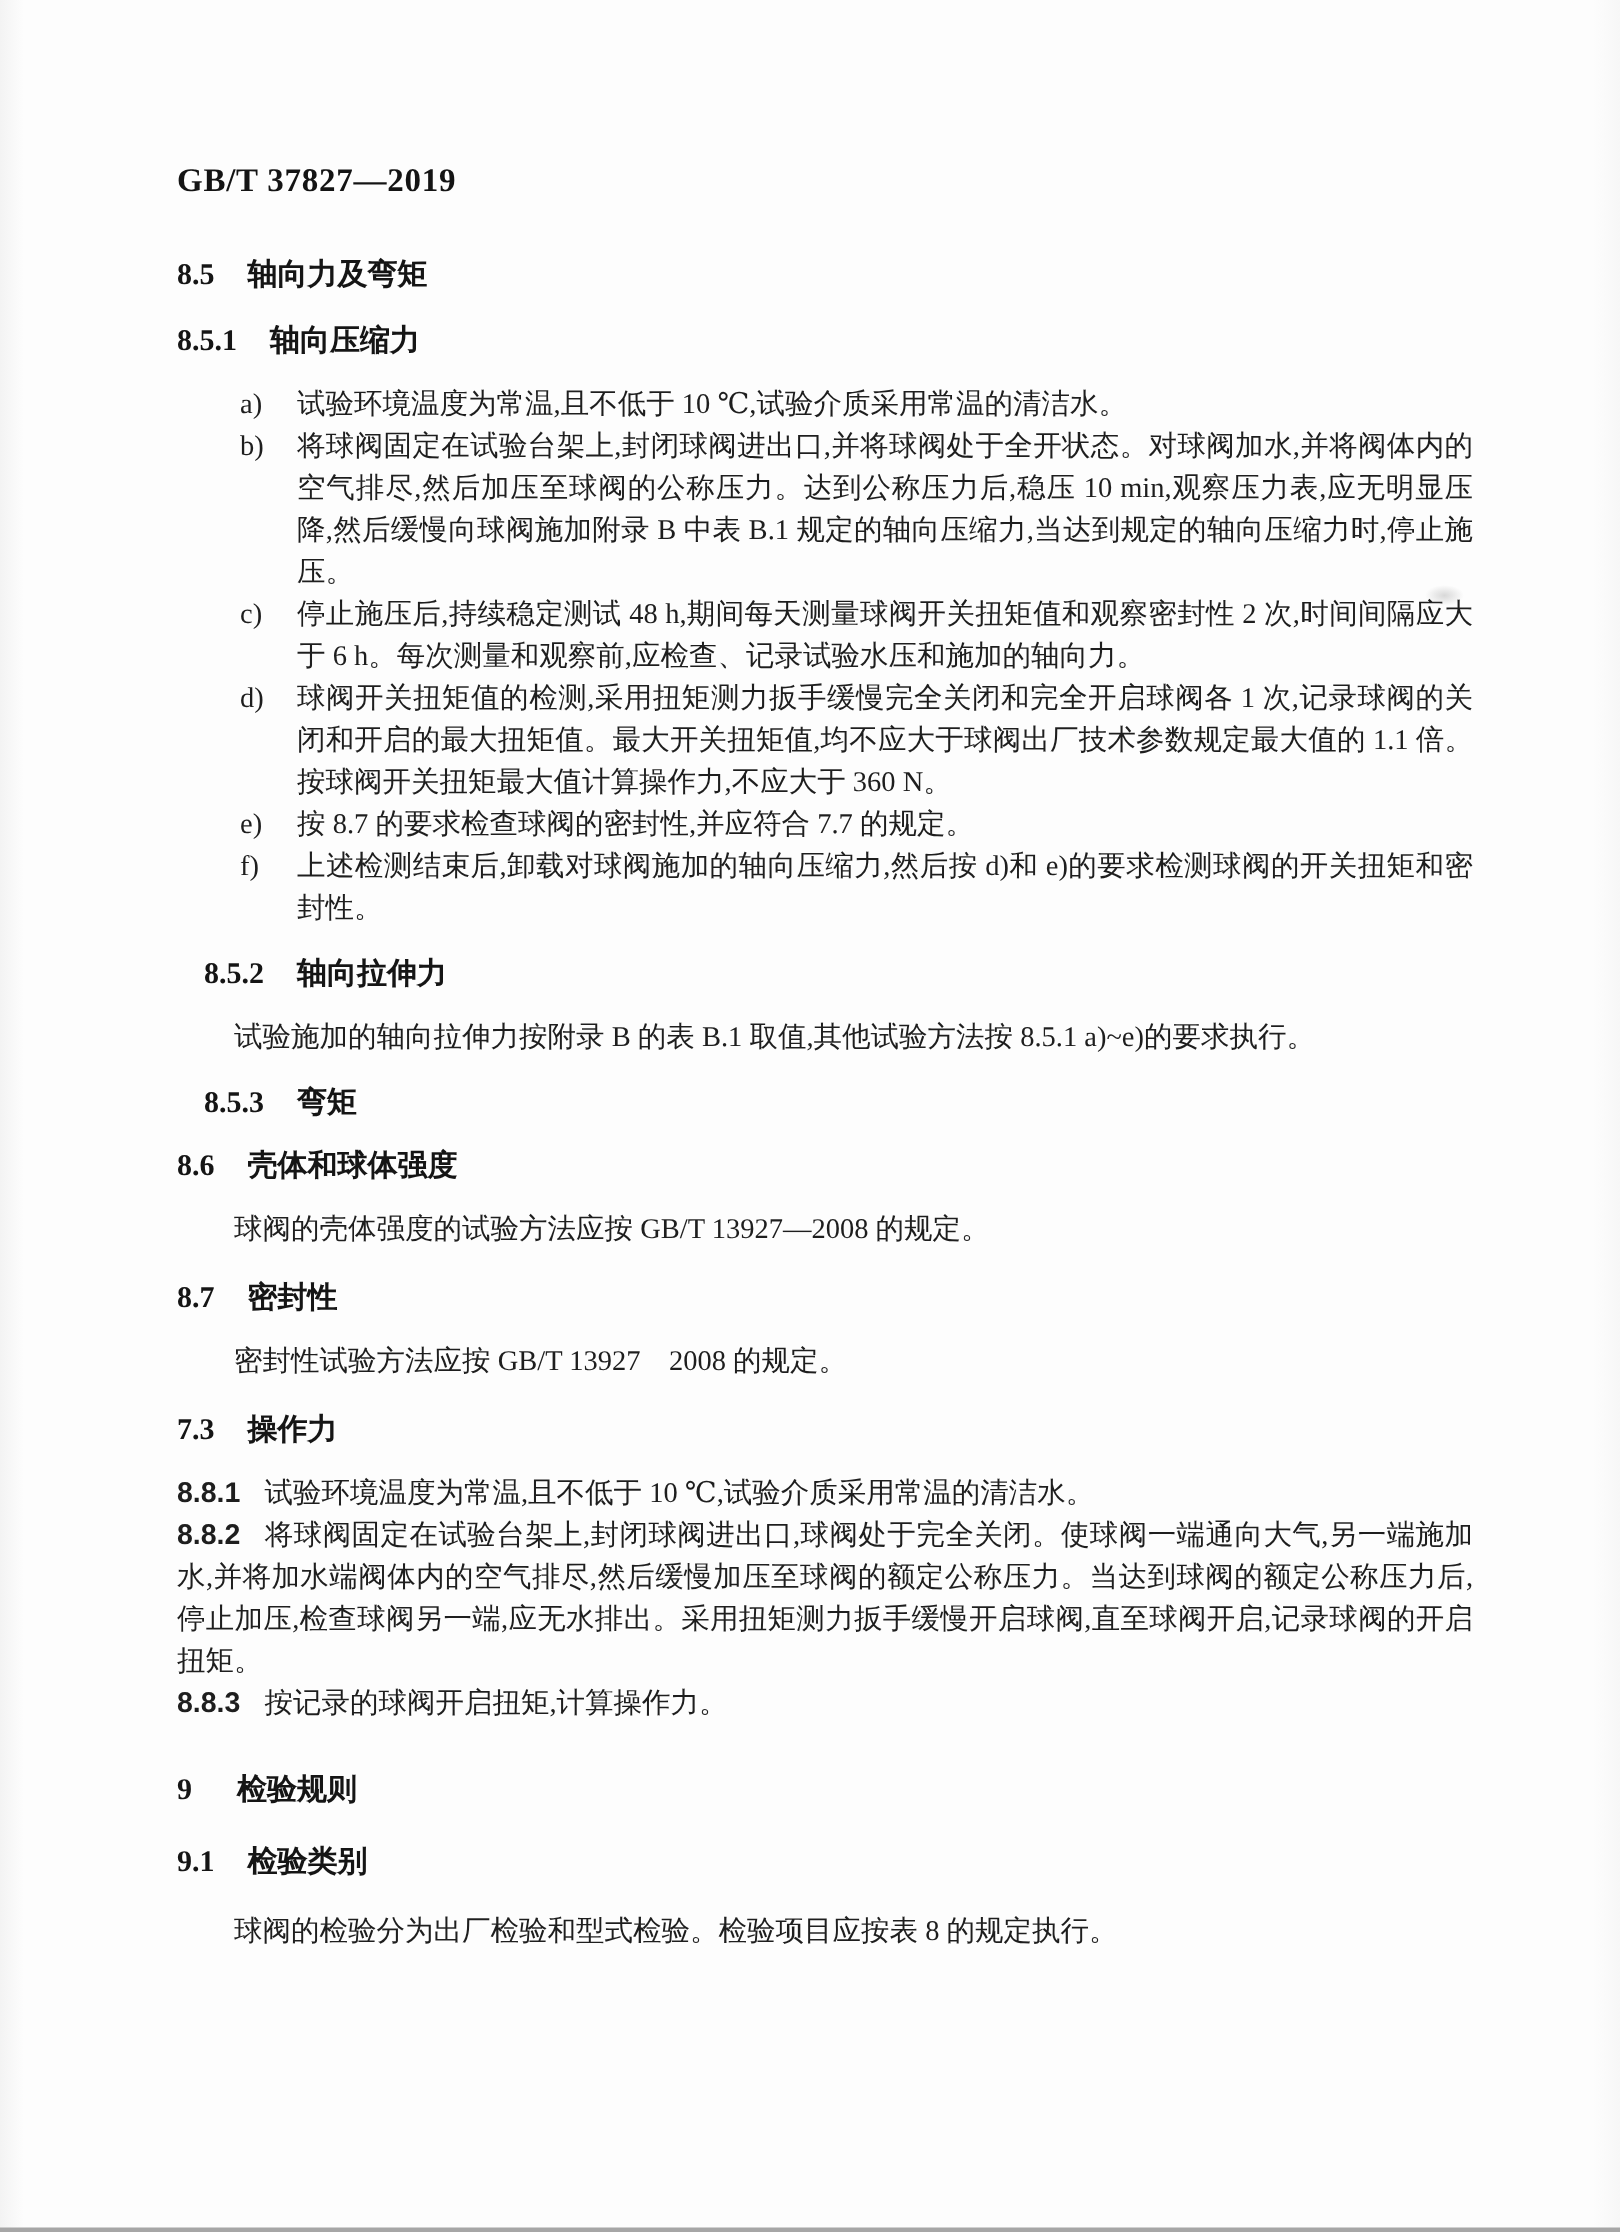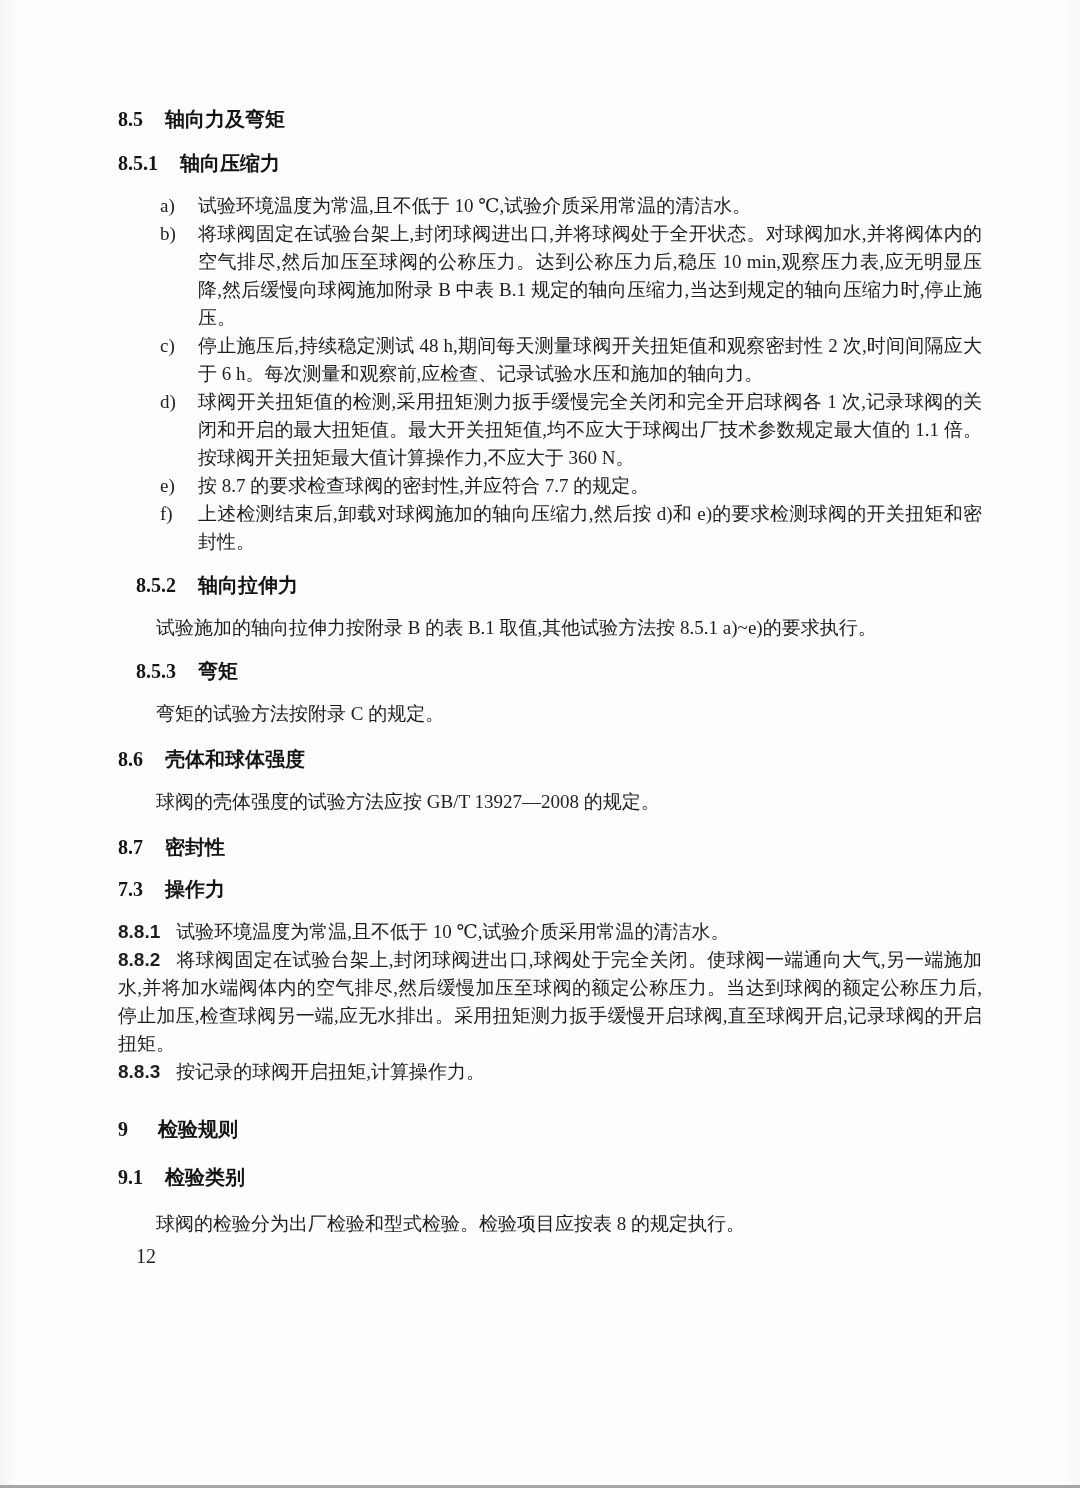--- a/index.html
+++ b/index.html
@@ -97,20 +97,21 @@
     height: 14px;
     background: radial-gradient(ellipse at center, rgba(120,120,120,0.28), rgba(120,120,120,0) 70%);
   }
 </style>
 </head>
 <body>
 
 <div class="page">
   <div class="content">
 
+    <p class="doc-code">GB/T 37827—2019</p>
 
     <h2 class="h h2">
       <span class="hnum">8.5</span><span class="htitle">轴向力及弯矩</span>
     </h2>
 
     <h3 class="h h3">
       <span class="hnum">8.5.1</span><span class="htitle">轴向压缩力</span>
     </h3>
 
 
@@ -142,30 +143,30 @@
     </div>
 
     <h3 class="h h3 h3-mid">
       <span class="hnum">8.5.2</span><span class="htitle">轴向拉伸力</span>
     </h3>
     <p class="para indent">试验施加的轴向拉伸力按附录 B 的表 B.1 取值,其他试验方法按 8.5.1 a)~e)的要求执行。</p>
 
     <h3 class="h h3 h3-mid">
       <span class="hnum">8.5.3</span><span class="htitle">弯矩</span>
     </h3>
-    <p class="para indent">弯矩的试验方法按附录 C 的规定。</p>
 
     <h2 class="h h2 h2-mid">
       <span class="hnum">8.6</span><span class="htitle">壳体和球体强度</span>
     </h2>
     <p class="para indent">球阀的壳体强度的试验方法应按 GB/T 13927—2008 的规定。</p>
 
     <h2 class="h h2 h2-mid">
       <span class="hnum">8.7</span><span class="htitle">密封性</span>
     </h2>
+    <p class="para indent">密封性试验方法应按 GB/T 13927  2008 的规定。</p>
 
     <h2 class="h h2 h2-mid">
       <span class="hnum">7.3</span><span class="htitle">操作力</span>
     </h2>
 
     <p class="para runin">
       <span class="runin-num">8.8.1</span><span class="runin-text">试验环境温度为常温,且不低于 10 ℃,试验介质采用常温的清洁水。</span>
     </p>
     <p class="para runin">
       <span class="runin-num">8.8.2</span><span class="runin-text">将球阀固定在试验台架上,封闭球阀进出口,球阀处于完全关闭。使球阀一端通向大气,另一端施加水,并将加水端阀体内的空气排尽,然后缓慢加压至球阀的额定公称压力。当达到球阀的额定公称压力后,停止加压,检查球阀另一端,应无水排出。采用扭矩测力扳手缓慢开启球阀,直至球阀开启,记录球阀的开启扭矩。</span>
@@ -176,19 +177,18 @@
 
     <h1 class="h h1">
       <span class="hnum">9</span><span class="htitle">检验规则</span>
     </h1>
 
     <h2 class="h h2">
       <span class="hnum">9.1</span><span class="htitle">检验类别</span>
     </h2>
     <p class="para indent">球阀的检验分为出厂检验和型式检验。检验项目应按表 8 的规定执行。</p>
 
-    <p class="page-num">12</p>
 
   </div>
 
   <div class="scan-smudge"></div>
   <div class="scan-edge-bottom"></div>
 </div>
 
 </body></html>

